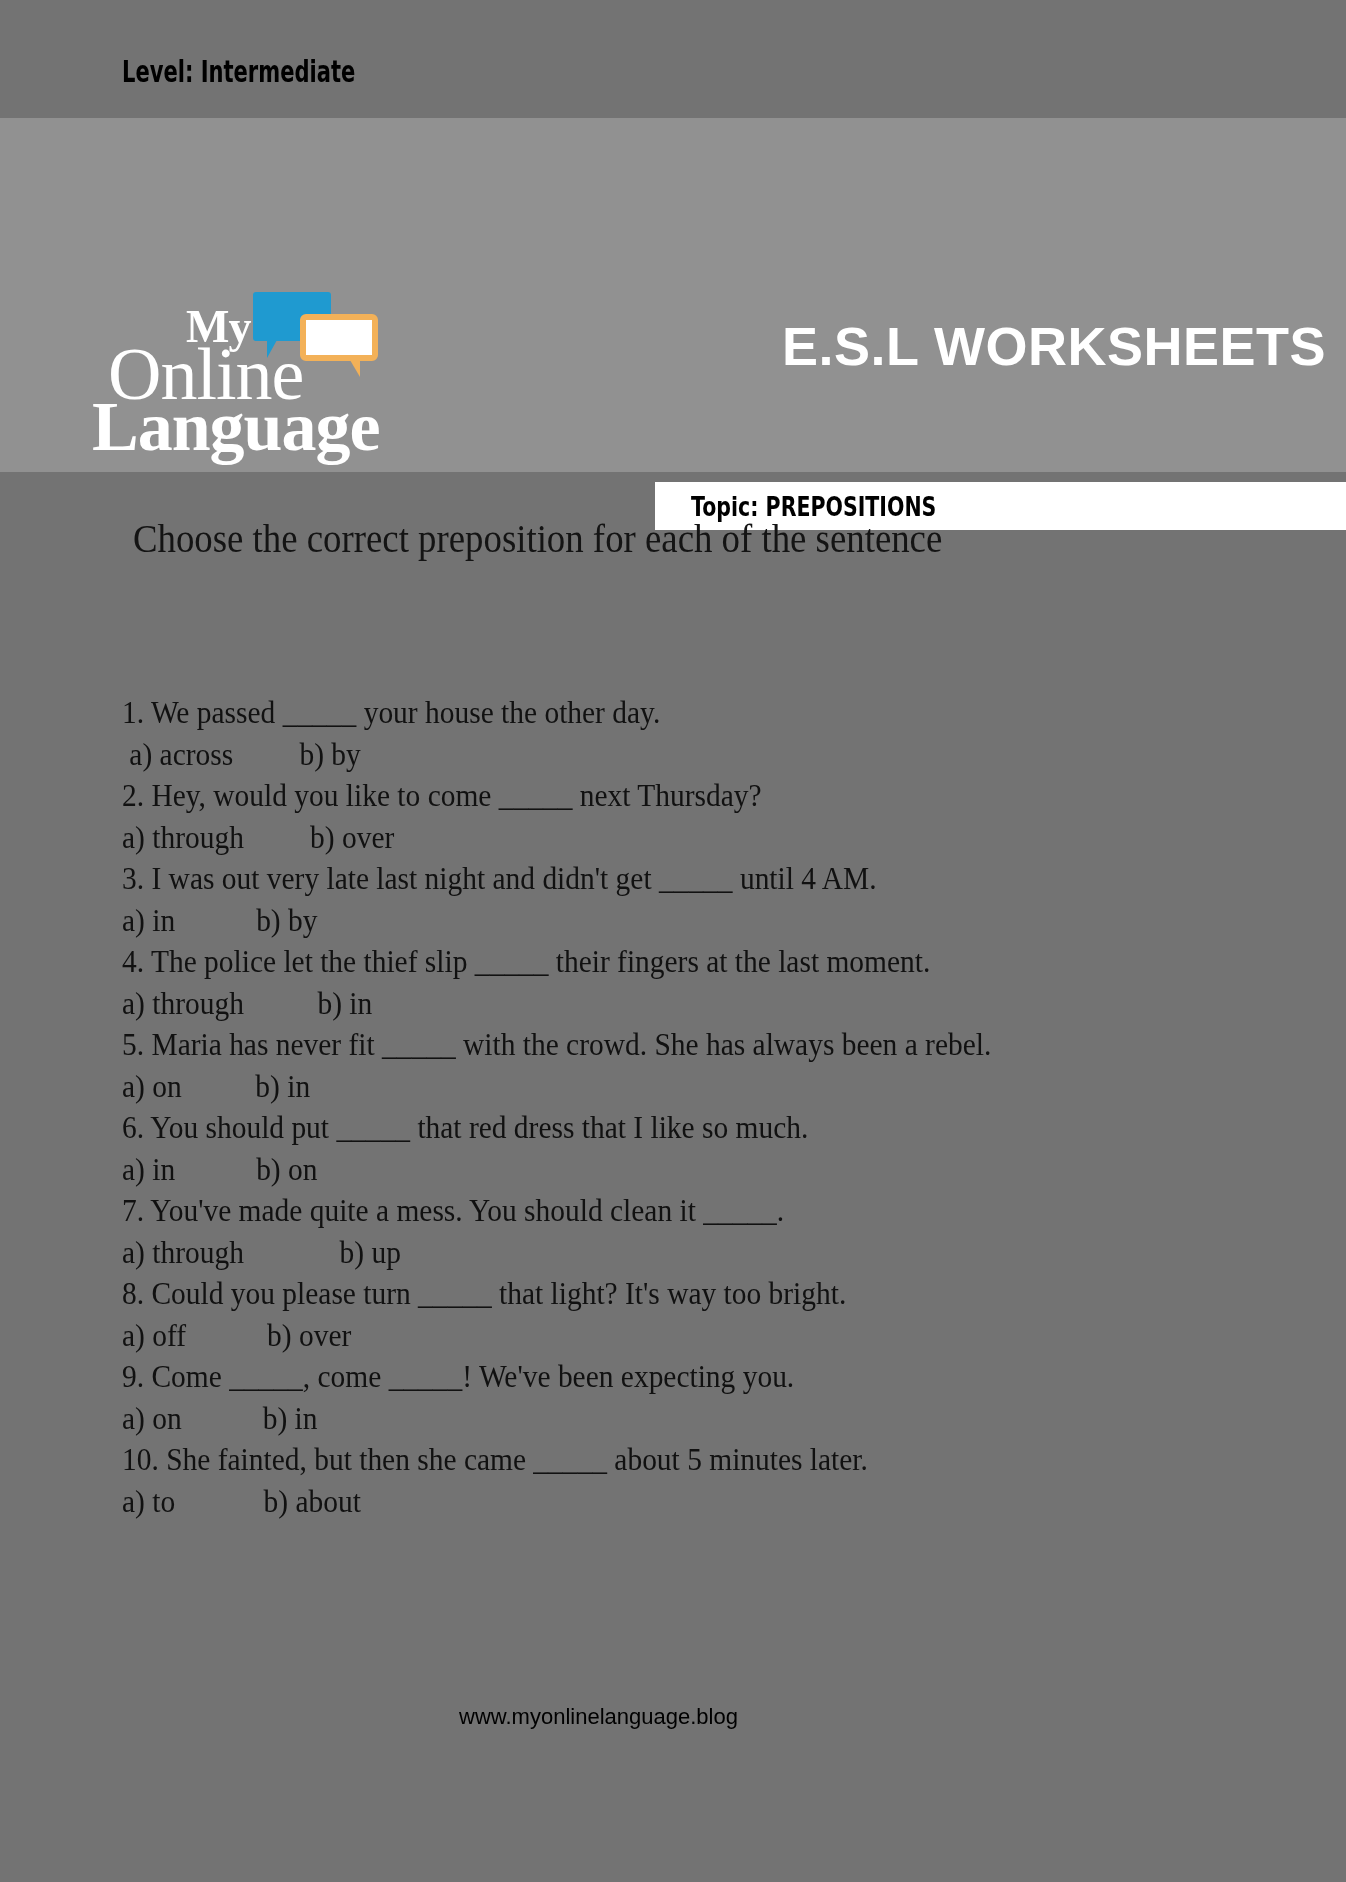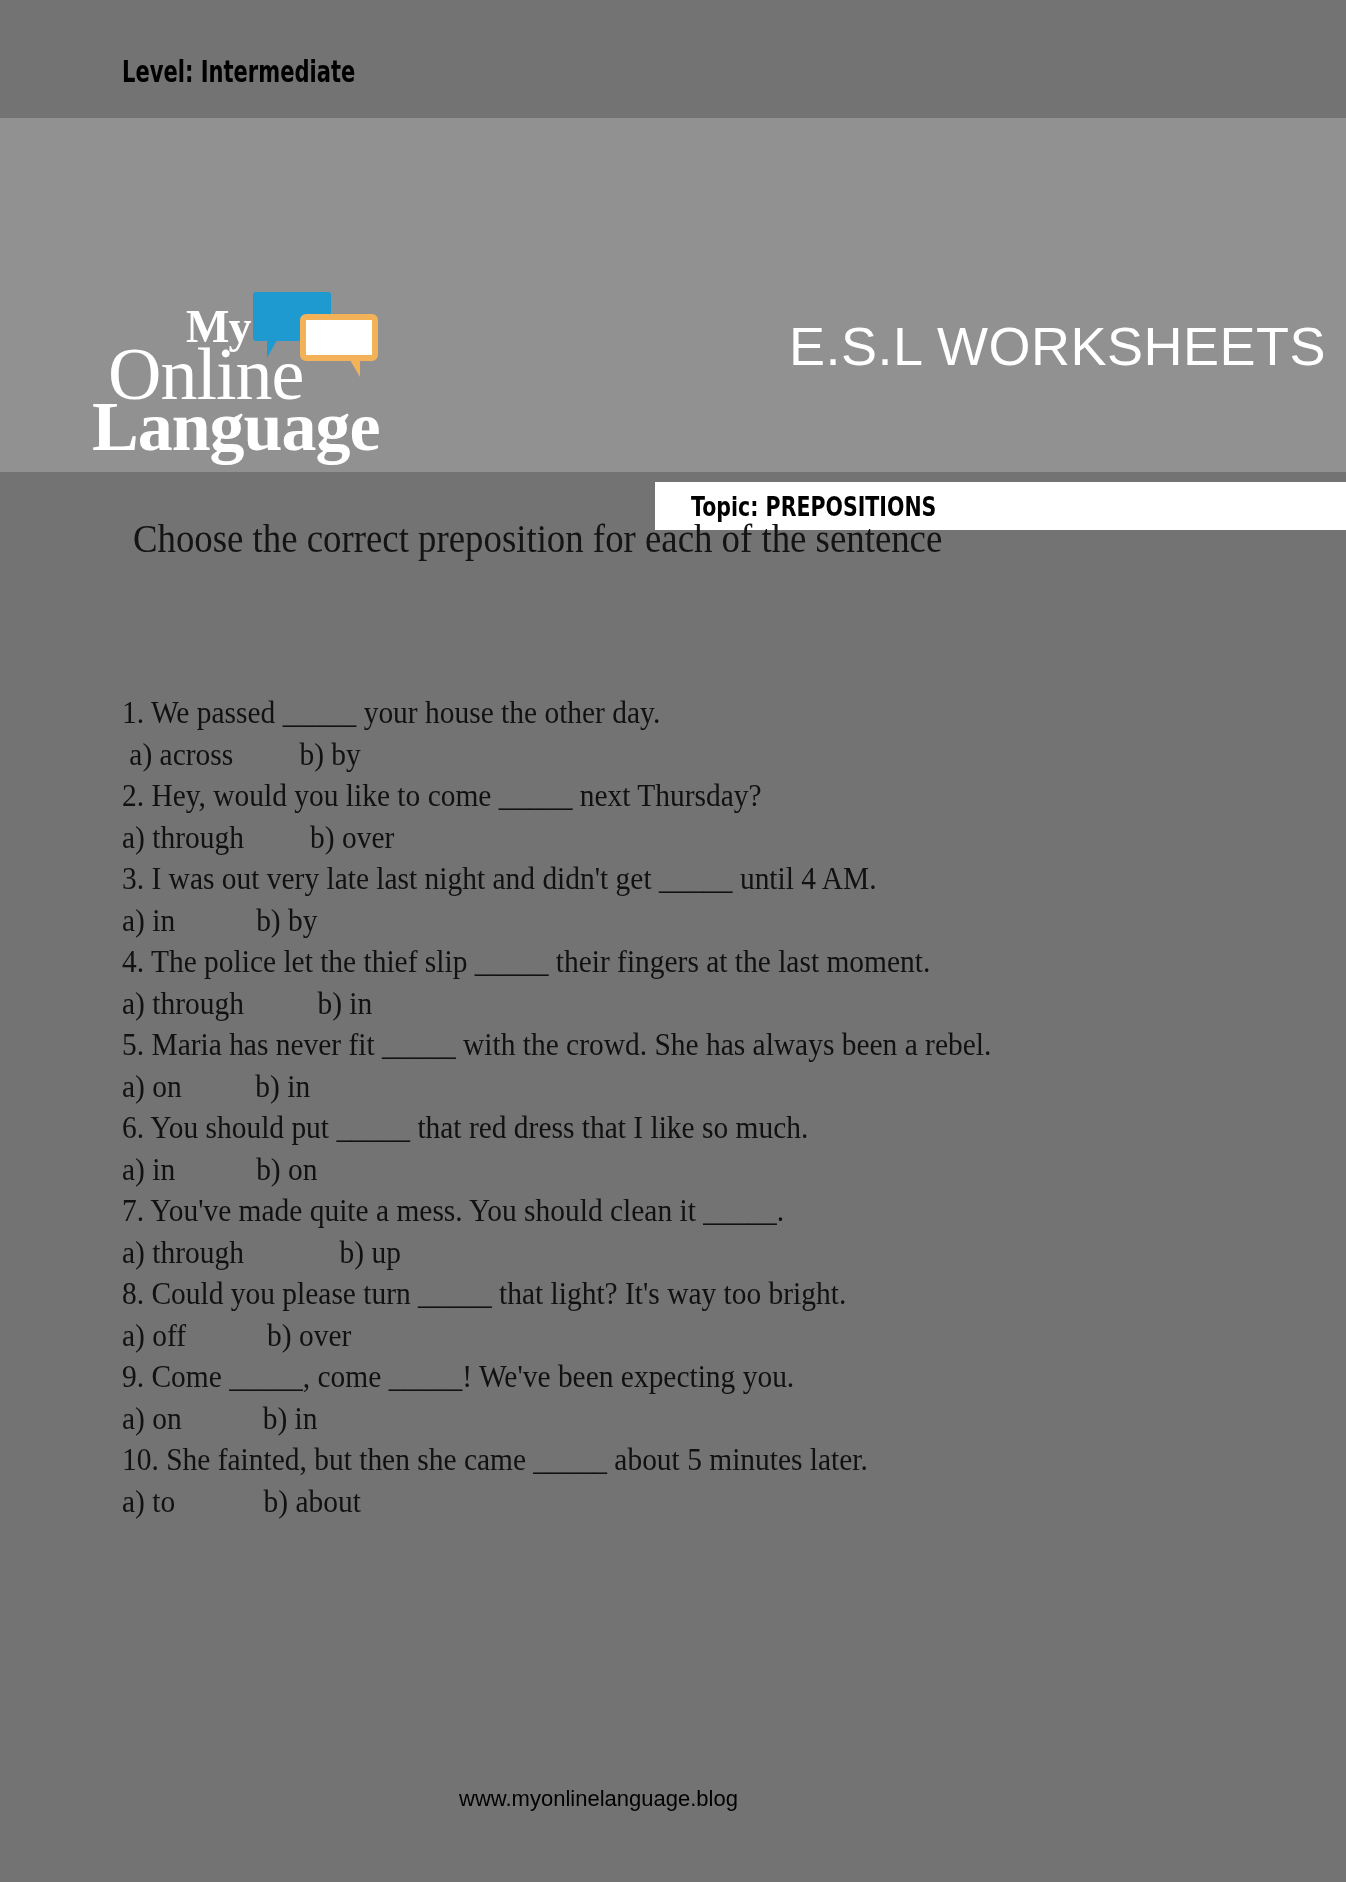--- a/index.html
+++ b/index.html
@@ -129,21 +129,21 @@
     border-right: 10px solid #f3b158;
     border-bottom: 17px solid transparent;
   }
 
   
   .header-title {
     position: absolute;
     right: 20px;
     top: 197px;
     font-family: "Liberation Sans", sans-serif;
-    font-weight: normal;
+    font-weight: bold;
     font-size: 54px;
     color: #ffffff;
     letter-spacing: 0.5px;
     white-space: nowrap;
     text-align: right;
   }
 
   
   .topic-bar {
     position: absolute;
@@ -203,21 +203,21 @@
     line-height: 41.5px;
     white-space: pre;
     transform: scaleX(0.95);
     transform-origin: left top;
   }
 
   
   .footer {
     position: absolute;
     left: 0;
-    top: 1786px;
+    top: 1704px;
     width: 1197px;
     text-align: center;
     font-family: "Liberation Sans", sans-serif;
     font-size: 22px;
     color: #000000;
   }
 </style>
 </head>
 <body>
 

